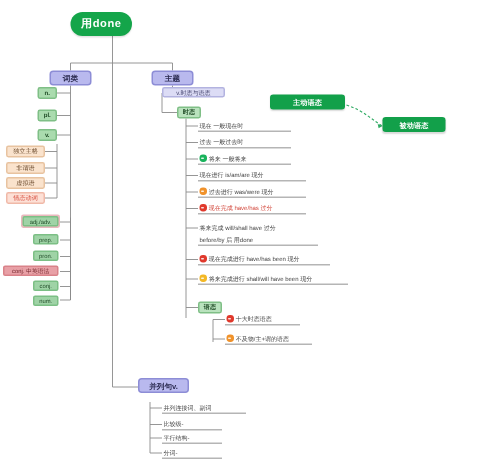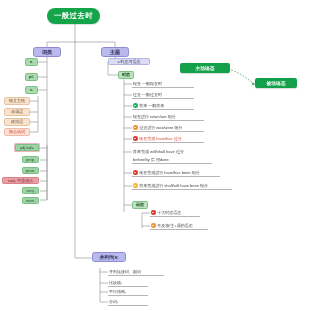--- a/index.html
+++ b/index.html
@@ -147,21 +147,21 @@
       <path d="M100,292 L108,292"></path>
       <path d="M100,302 L108,302"></path>
     </g>
 
     <g>
       <path d="M231,70 C243,74 248,80 255,84" stroke="#2eaa62" stroke-width="0.7" fill="none" stroke-dasharray="1.8 1.4"></path>
       <path d="M255,84 l-3.2,-1.4 l0.6,2.9 z" fill="#2eaa62"></path>
     </g>
   </svg>
 
-  <div class="node root" style="left:47px;top:8px;">一般过去时</div>
+  <div class="node root" style="left:47px;top:8px;">用done</div>
 
   <div class="node purple" style="left:33px;top:47px;width:28px;">词类</div>
   <div class="node purple" style="left:101px;top:47px;width:28px;">主题</div>
   <div class="node purple" style="left:92px;top:252px;width:34px;">并列句v.</div>
 
   <div class="node greenbox" style="left:25px;top:58px;width:13px;">n.</div>
   <div class="node greenbox" style="left:25px;top:73px;width:13px;">pl.</div>
   <div class="node greenbox" style="left:25px;top:86px;width:13px;">v.</div>
 
   <div class="node tan" style="left:4px;top:97px;width:26px;">独立主格</div>

